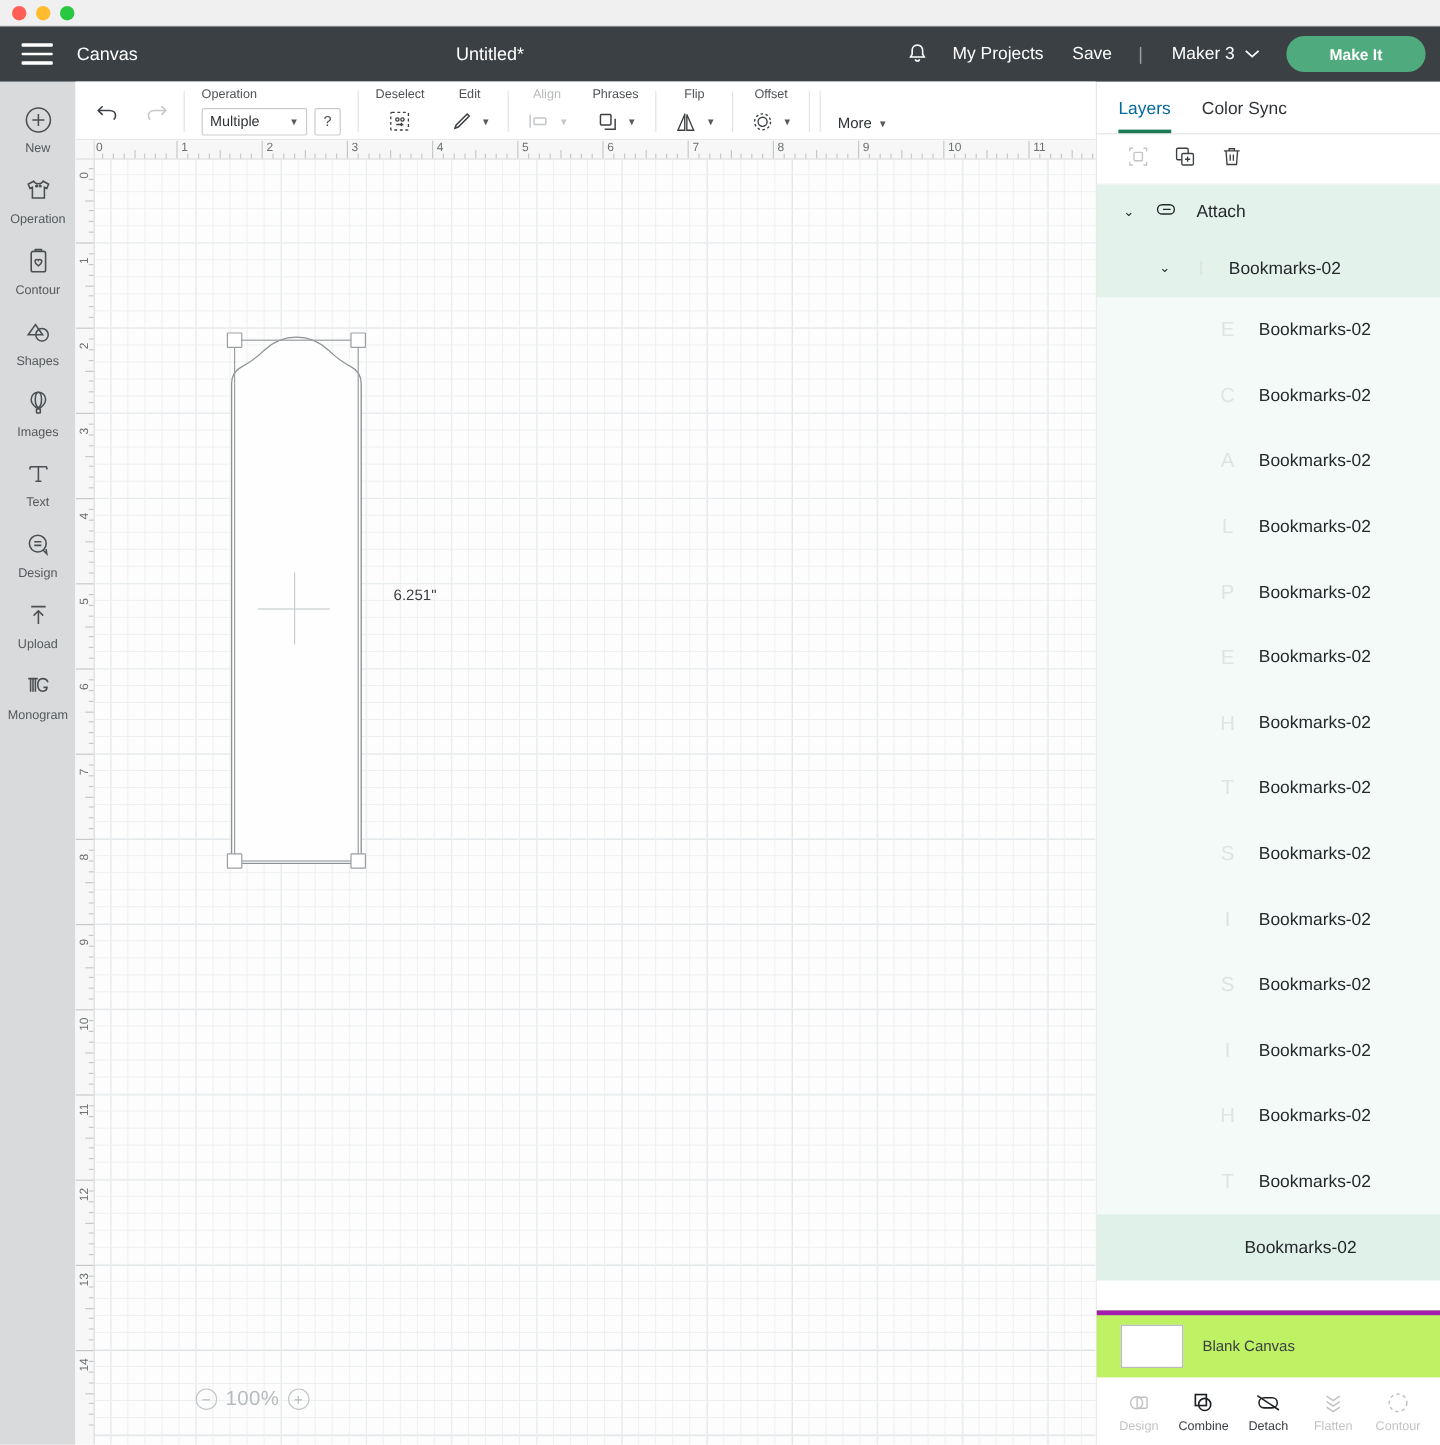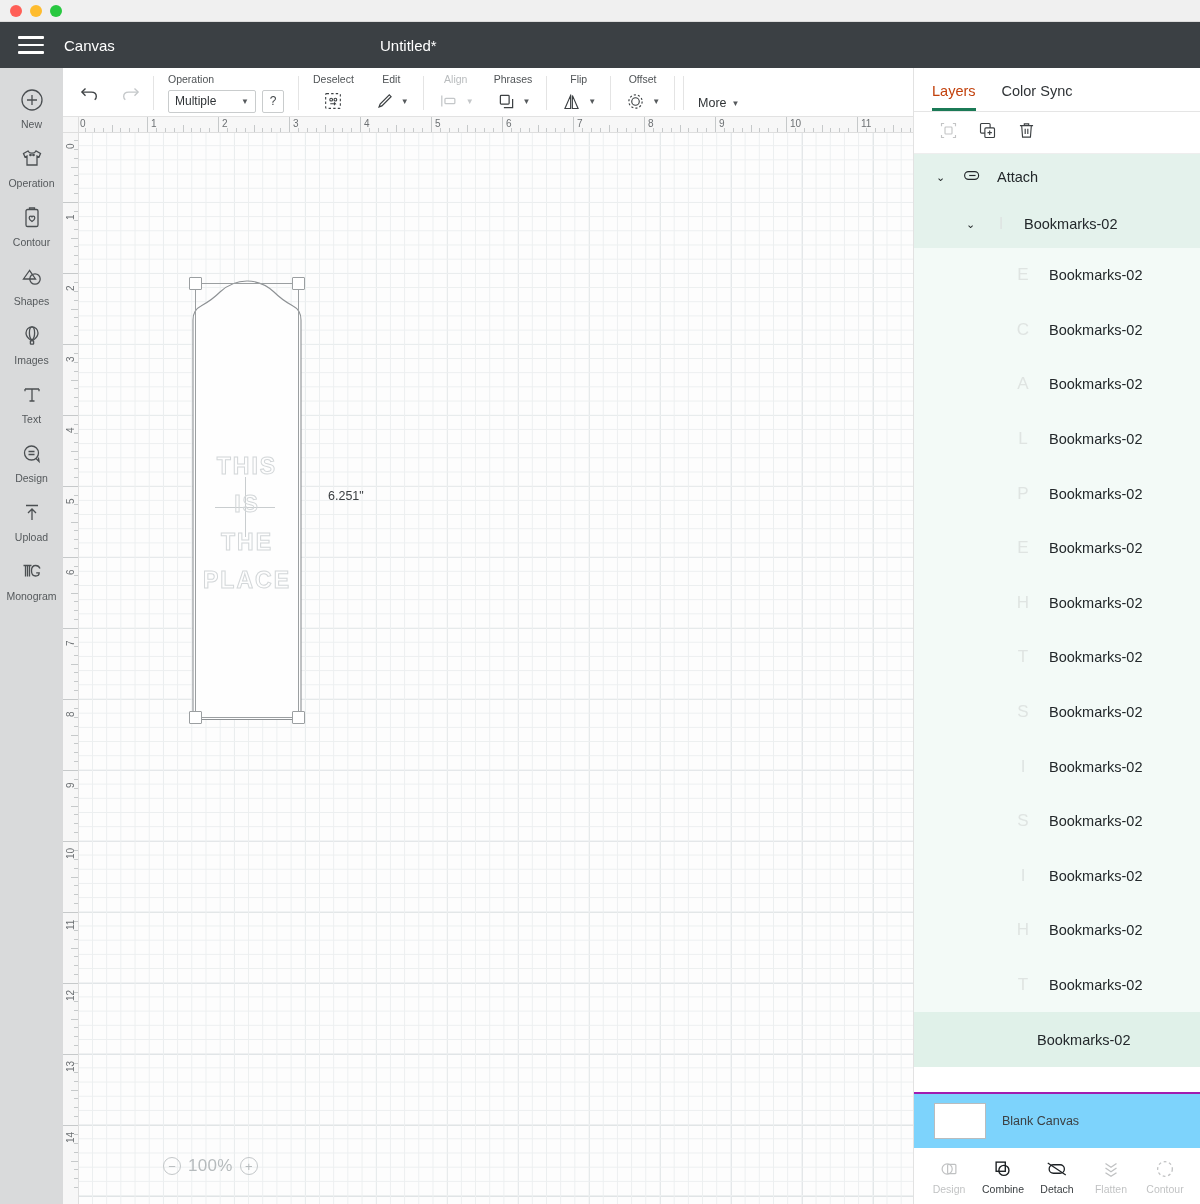--- a/index.html
+++ b/index.html
@@ -162,21 +162,21 @@
     line-height:1; color:#b6bbbd;}
   .zoomval { font-size: 17px; letter-spacing: .3px; }
 
   
   .panel { width: 287px; flex: 0 0 287px; border-left: 1px solid #e2e2e2;
     display: flex; flex-direction: column; background: #fff; }
   .ptabs { height: 44px; display: flex; align-items: flex-end; border-bottom: 1px solid #e5e5e5;
     padding-left: 18px; gap: 26px; flex: 0 0 44px;}
   .ptab { font-size: 14.5px; padding-bottom: 9px; color: #2f3336; cursor: pointer;
     border-bottom: 3px solid transparent; }
-  .ptab.active { color: #c2410c; border-bottom-color: #1b7a56; font-weight: normal;}
+  .ptab.active { color: #0369a1; border-bottom-color: #1b7a56; font-weight: normal;}
   .ptools { height: 42px; display: flex; align-items: center; gap: 18px;
     padding-left: 24px; border-bottom: 1px solid #eee; flex: 0 0 42px;}
   .ptool { cursor: pointer; }
   .ptool.disabled { opacity: .3; cursor: default; }
 
   .layerlist { flex: 1; overflow: hidden; background: #fff; }
   .attach-group { background: #e4f2ec; }
   .row-attach { height: 46px; display: flex; align-items: center; padding-left: 22px; gap: 14px;
     cursor: pointer; }
   .row-attach .lbl { font-size: 14.5px; color: #23282b; }
@@ -185,22 +185,22 @@
   .row-sub .lbl { font-size: 14.5px; color: #23282b; }
   .leaf-wrap { background: #f3faf7; }
   .row-leaf { height: 54.6px; display: flex; align-items: center; padding-left: 100px; gap: 17px;
     cursor: pointer; }
   .row-leaf .lbl { font-size: 14.5px; color: #23282b; }
   .row-leaf.selected { background: #e0f1e9; padding-left: 88px; }
   .thumb { width: 18px; height: 24px; display: flex; align-items: center; justify-content: center;
     font-size: 17px; color: #dfe4e2; font-family: "Liberation Sans", sans-serif; }
   .chev { width: 12px; color: #23282b; font-size: 11px; line-height: 1; }
 
-  .canvasrow { height: 56px; background: #7dd3fc; display: flex; align-items: center;
-    padding-left: 20px; gap: 16px; flex: 0 0 56px; border-top:2px solid #a21caf;}
+  .canvasrow { height: 56px; background: #bef264; display: flex; align-items: center;
+    padding-left: 20px; gap: 16px; flex: 0 0 56px; border-top:4px solid #a21caf;}
   .swatch { width: 52px; height: 36px; background: #fff; border: 1px solid #b9bcbe; }
   .canvasrow .lbl { font-size: 12.5px; color: #3c4043; }
 
   .actionbar { height: 56px; display: flex; align-items: center; justify-content: space-around;
     padding: 0 8px; flex: 0 0 56px; background: #fff; }
   .action { display: flex; flex-direction: column; align-items: center; gap: 3px;
     cursor: pointer; width: 52px; }
   .action .alabel { font-size: 10.5px; color: #3c4043; }
   .action.disabled { opacity: .32; cursor: default; }
   .action.disabled .alabel { color: #3c4043; }
@@ -218,20 +218,38 @@
 
 <div class="navbar">
   <div class="hamburger">
     <span></span>
       <span></span>
       <span></span>
   </div>
   <div class="nav-canvas">Canvas</div>
   <div class="nav-doc-title">Untitled*</div>
 
+  <div class="nav-right">
+    <div class="bell">
+      <svg width="19" height="20" viewBox="0 0 20 20" fill="none" stroke="#fff" stroke-width="1.4">
+        <path d="M10 2.2c-2.7 0-4.6 2-4.6 4.6v3.4L4 12.6h12l-1.4-2.4V6.8c0-2.6-1.9-4.6-4.6-4.6z"></path>
+        <path d="M8.3 14.6c0 .9.8 1.6 1.7 1.6s1.7-.7 1.7-1.6"></path>
+      </svg>
+    </div>
+    <div class="nav-link">My Projects</div>
+    <div class="nav-link">Save</div>
+    <div class="nav-sep">|</div>
+    <div class="machine">
+      <span>Maker 3</span>
+      <svg width="13" height="8" viewBox="0 0 14 9" fill="none" stroke="#fff" stroke-width="1.6">
+        <path d="M1 1.5 L7 7 L13 1.5"></path>
+      </svg>
+    </div>
+    <button class="makeit">Make It</button>
+  </div>
 </div>
 
 <div class="body-wrap">
 
   <div class="rail">
 
     <div class="rail-item">
       <span class="ricon">
         <svg width="26" height="26" viewBox="0 0 26 26" fill="none" stroke="#4b4f52" stroke-width="1.3">
           <circle cx="13" cy="13" r="10"></circle>
@@ -465,28 +483,20 @@
         <path d="M1 440 L1 440" fill="none"></path>
       </svg>
 
       <div style="position:absolute;left:129px;top:602px;width:110px;height:1px;background:#8d9194;"></div>
 
       <div class="rot-cross" style="left:152px;top:360px;width:60px;height:60px;">
         <div class="l" style="left:0;top:30px;width:60px;height:1px;"></div>
         <div class="l" style="left:30px;top:0;width:1px;height:60px;"></div>
       </div>
 
-      <div style="position:absolute;left:129px;top:330px;width:110px;text-align:center;
-                  font-size:23px;line-height:38px;letter-spacing:2px;font-weight:bold;
-                  color:transparent;-webkit-text-stroke:1px #d3d7d9;">
-        <div>THIS</div>
-        <div>IS</div>
-        <div>THE</div>
-        <div>PLACE</div>
-      </div>
 
       <div class="sel-box">
         <div class="sel-line" style="left:6px;top:6px;width:104px;height:1px;"></div>
         <div class="sel-line" style="left:6px;top:440px;width:104px;height:1px;"></div>
         <div class="sel-line" style="left:6px;top:6px;width:1px;height:435px;"></div>
         <div class="sel-line" style="left:109px;top:6px;width:1px;height:435px;"></div>
         <div class="handle" style="left:0;top:0;"></div>
         <div class="handle" style="left:103px;top:0;"></div>
         <div class="handle" style="left:0;top:434px;"></div>
         <div class="handle" style="left:103px;top:434px;"></div>

